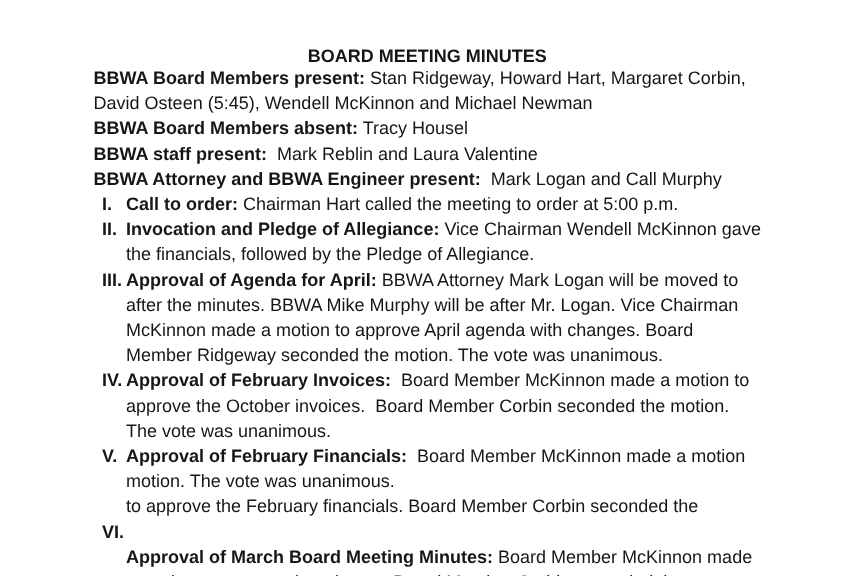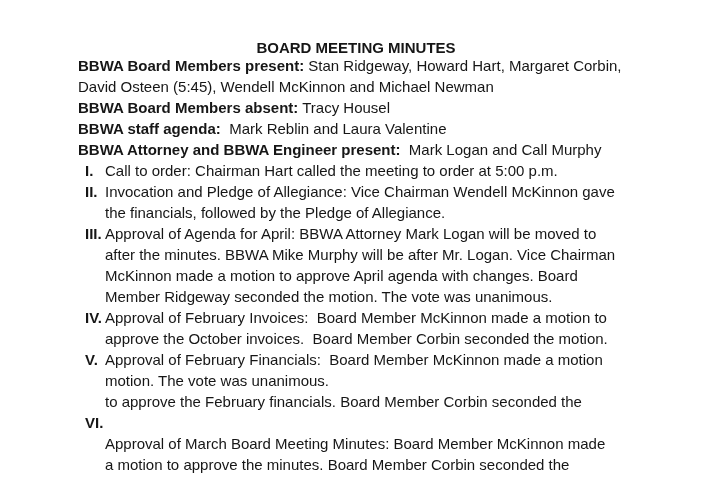--- a/index.html
+++ b/index.html
@@ -54,54 +54,54 @@
     position: absolute;
     left: 7px;
     top: 0;
     font-weight: bold;
     white-space: pre;
   }
   .agenda-item .body {
     white-space: pre-wrap;
   }
   .agenda-item .lbl {
-    font-weight: normal;
+    font-weight: bold;
   }
 </style>
 </head>
 <body>
 
 <div class="doc-title-block">
   <div>BOARD MEETING MINUTES</div>
 </div>
 
 <div class="doc-body">
 
   <div class="para"><span class="lbl">BBWA Board Members present:</span><span> Stan Ridgeway, Howard Hart, Margaret Corbin,</span><span class="line">David Osteen (5:45), Wendell McKinnon and Michael Newman</span></div>
 
   <div class="para"><span class="lbl">BBWA Board Members absent:</span><span> Tracy Housel</span></div>
 
-  <div class="para"><span class="lbl">BBWA staff agenda:</span><span>  Mark Reblin and Laura Valentine</span></div>
+  <div class="para"><span class="lbl">BBWA staff present:</span><span>  Mark Reblin and Laura Valentine</span></div>
 
   <div class="para"><span class="lbl">BBWA Attorney and BBWA Engineer present:</span><span>  Mark Logan and Call Murphy</span></div>
 
   <div class="agenda-item">
     <span class="num">I.</span><span class="body"><span class="lbl">Call to order:</span><span> Chairman Hart called the meeting to order at 5:00 p.m.</span></span>
   </div>
 
   <div class="agenda-item">
     <span class="num">II.</span><span class="body"><span class="lbl">Invocation and Pledge of Allegiance:</span><span> Vice Chairman Wendell McKinnon gave</span><span class="line">the financials, followed by the Pledge of Allegiance.</span></span>
   </div>
 
   <div class="agenda-item">
     <span class="num">III.</span><span class="body"><span class="lbl">Approval of Agenda for April:</span><span> BBWA Attorney Mark Logan will be moved to</span><span class="line">after the minutes. BBWA Mike Murphy will be after Mr. Logan. Vice Chairman</span><span class="line">McKinnon made a motion to approve April agenda with changes. Board</span><span class="line">Member Ridgeway seconded the motion. The vote was unanimous.</span></span>
   </div>
 
   <div class="agenda-item">
-    <span class="num">IV.</span><span class="body"><span class="lbl">Approval of February Invoices:</span><span>  Board Member McKinnon made a motion to</span><span class="line">approve the October invoices.  Board Member Corbin seconded the motion.</span></span>
+    <span class="num">IV.</span><span class="body"><span class="lbl">Approval of February Invoices:</span><span>  Board Member McKinnon made a motion to</span><span class="line">approve the October invoices.  Board Member Corbin seconded the motion.</span><span class="line">The vote was unanimous.</span></span>
   </div>
 
   <div class="agenda-item">
     <span class="num">V.</span><span class="body"><span class="lbl">Approval of February Financials:</span><span>  Board Member McKinnon made a motion</span><span class="line">motion. The vote was unanimous.</span><span class="line">to approve the February financials. Board Member Corbin seconded the</span></span>
   </div>
 
   <div class="agenda-item">
     <span class="num">VI.</span>
   </div>
 

